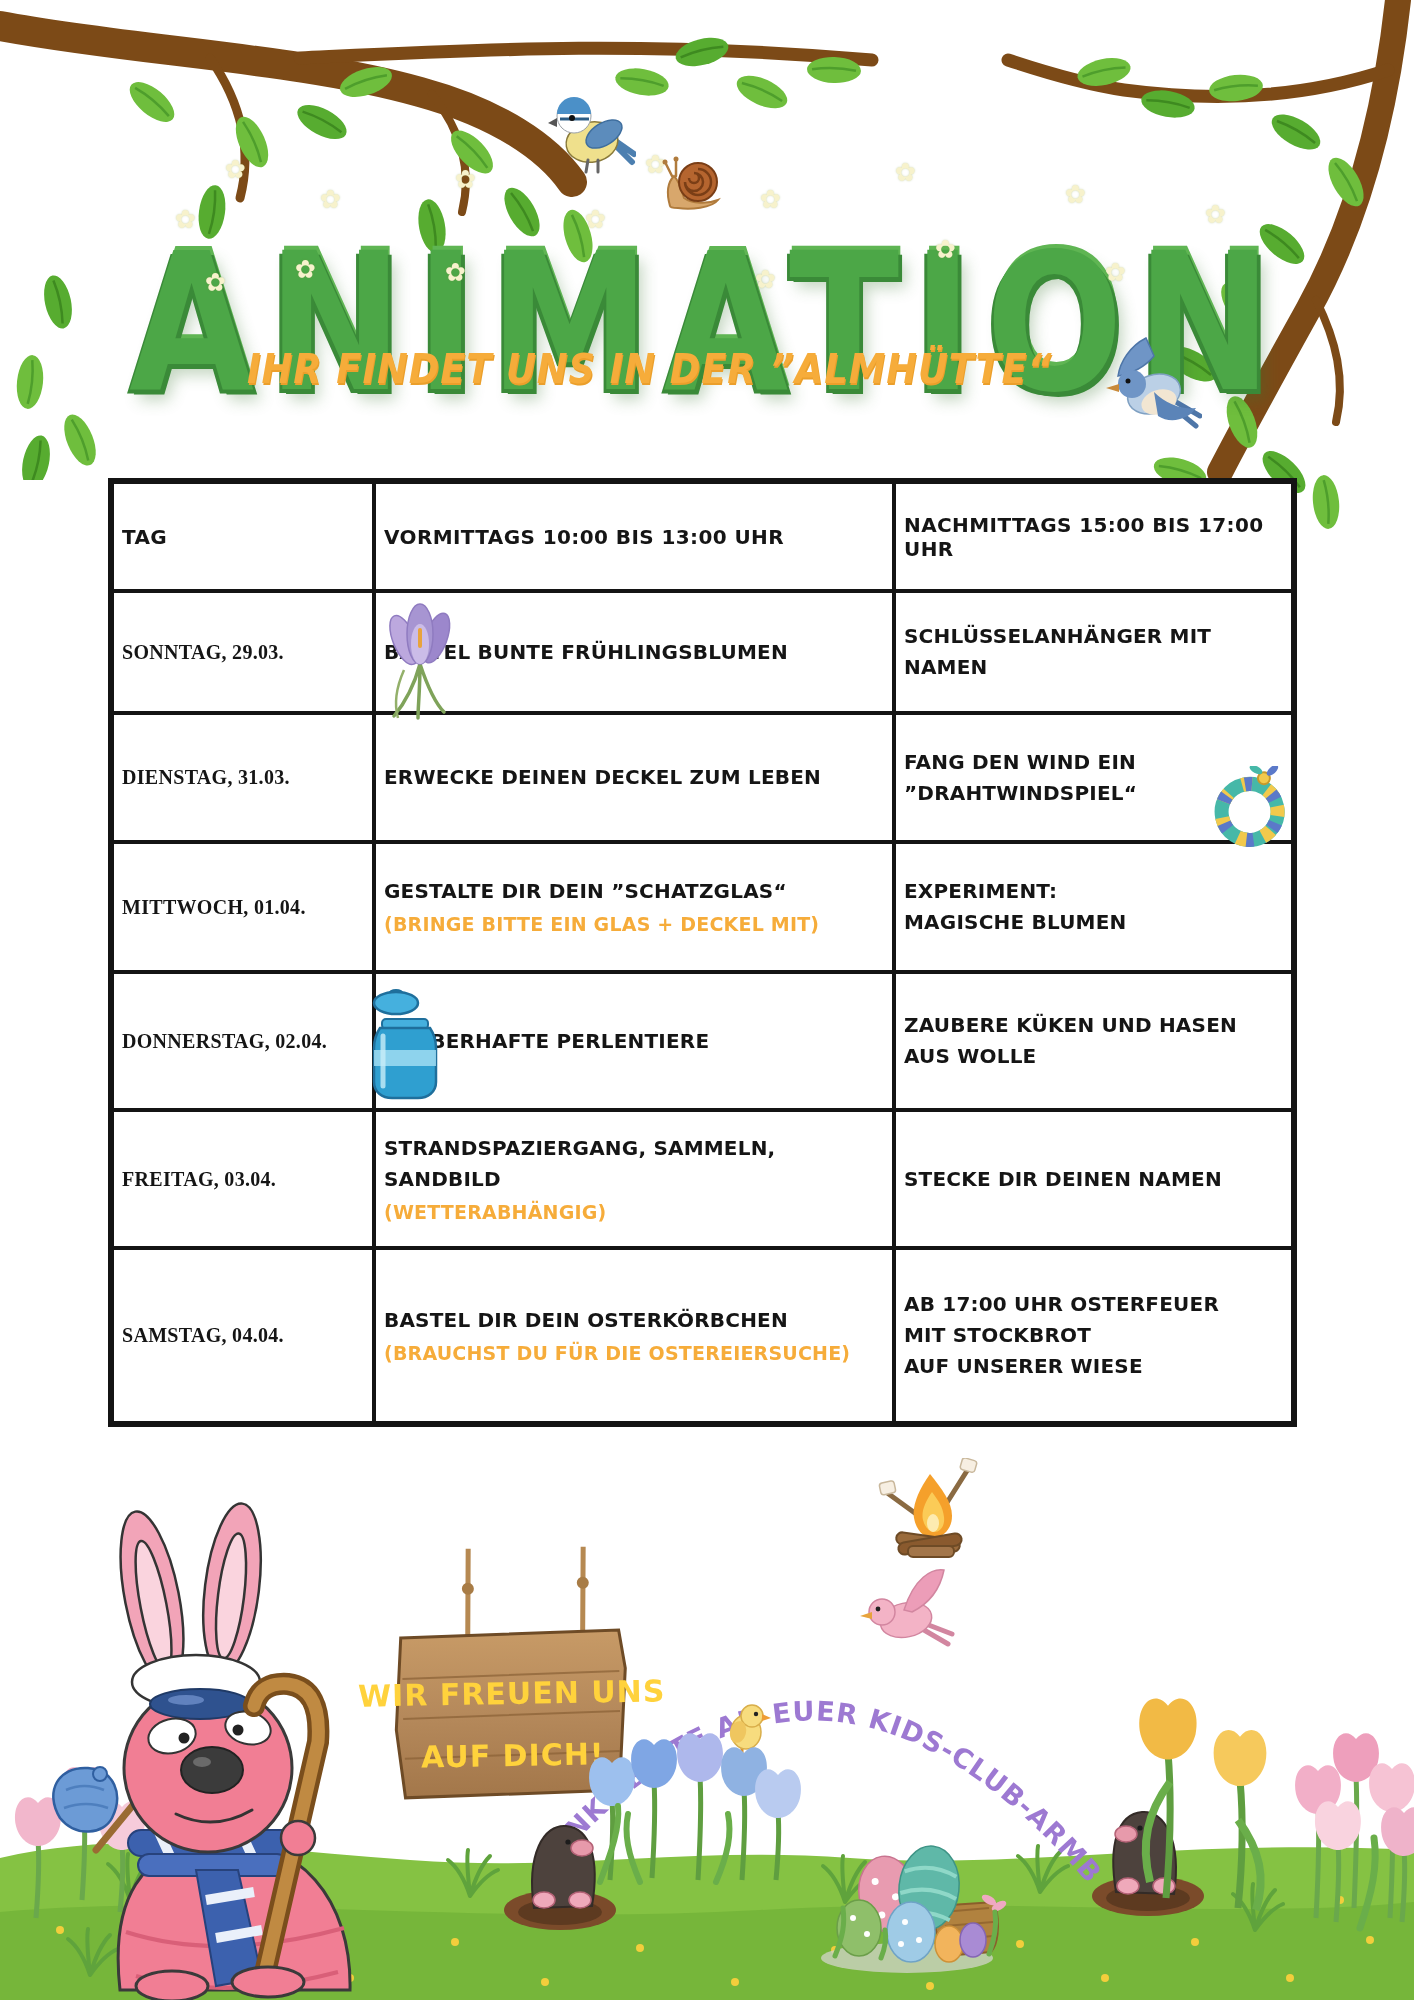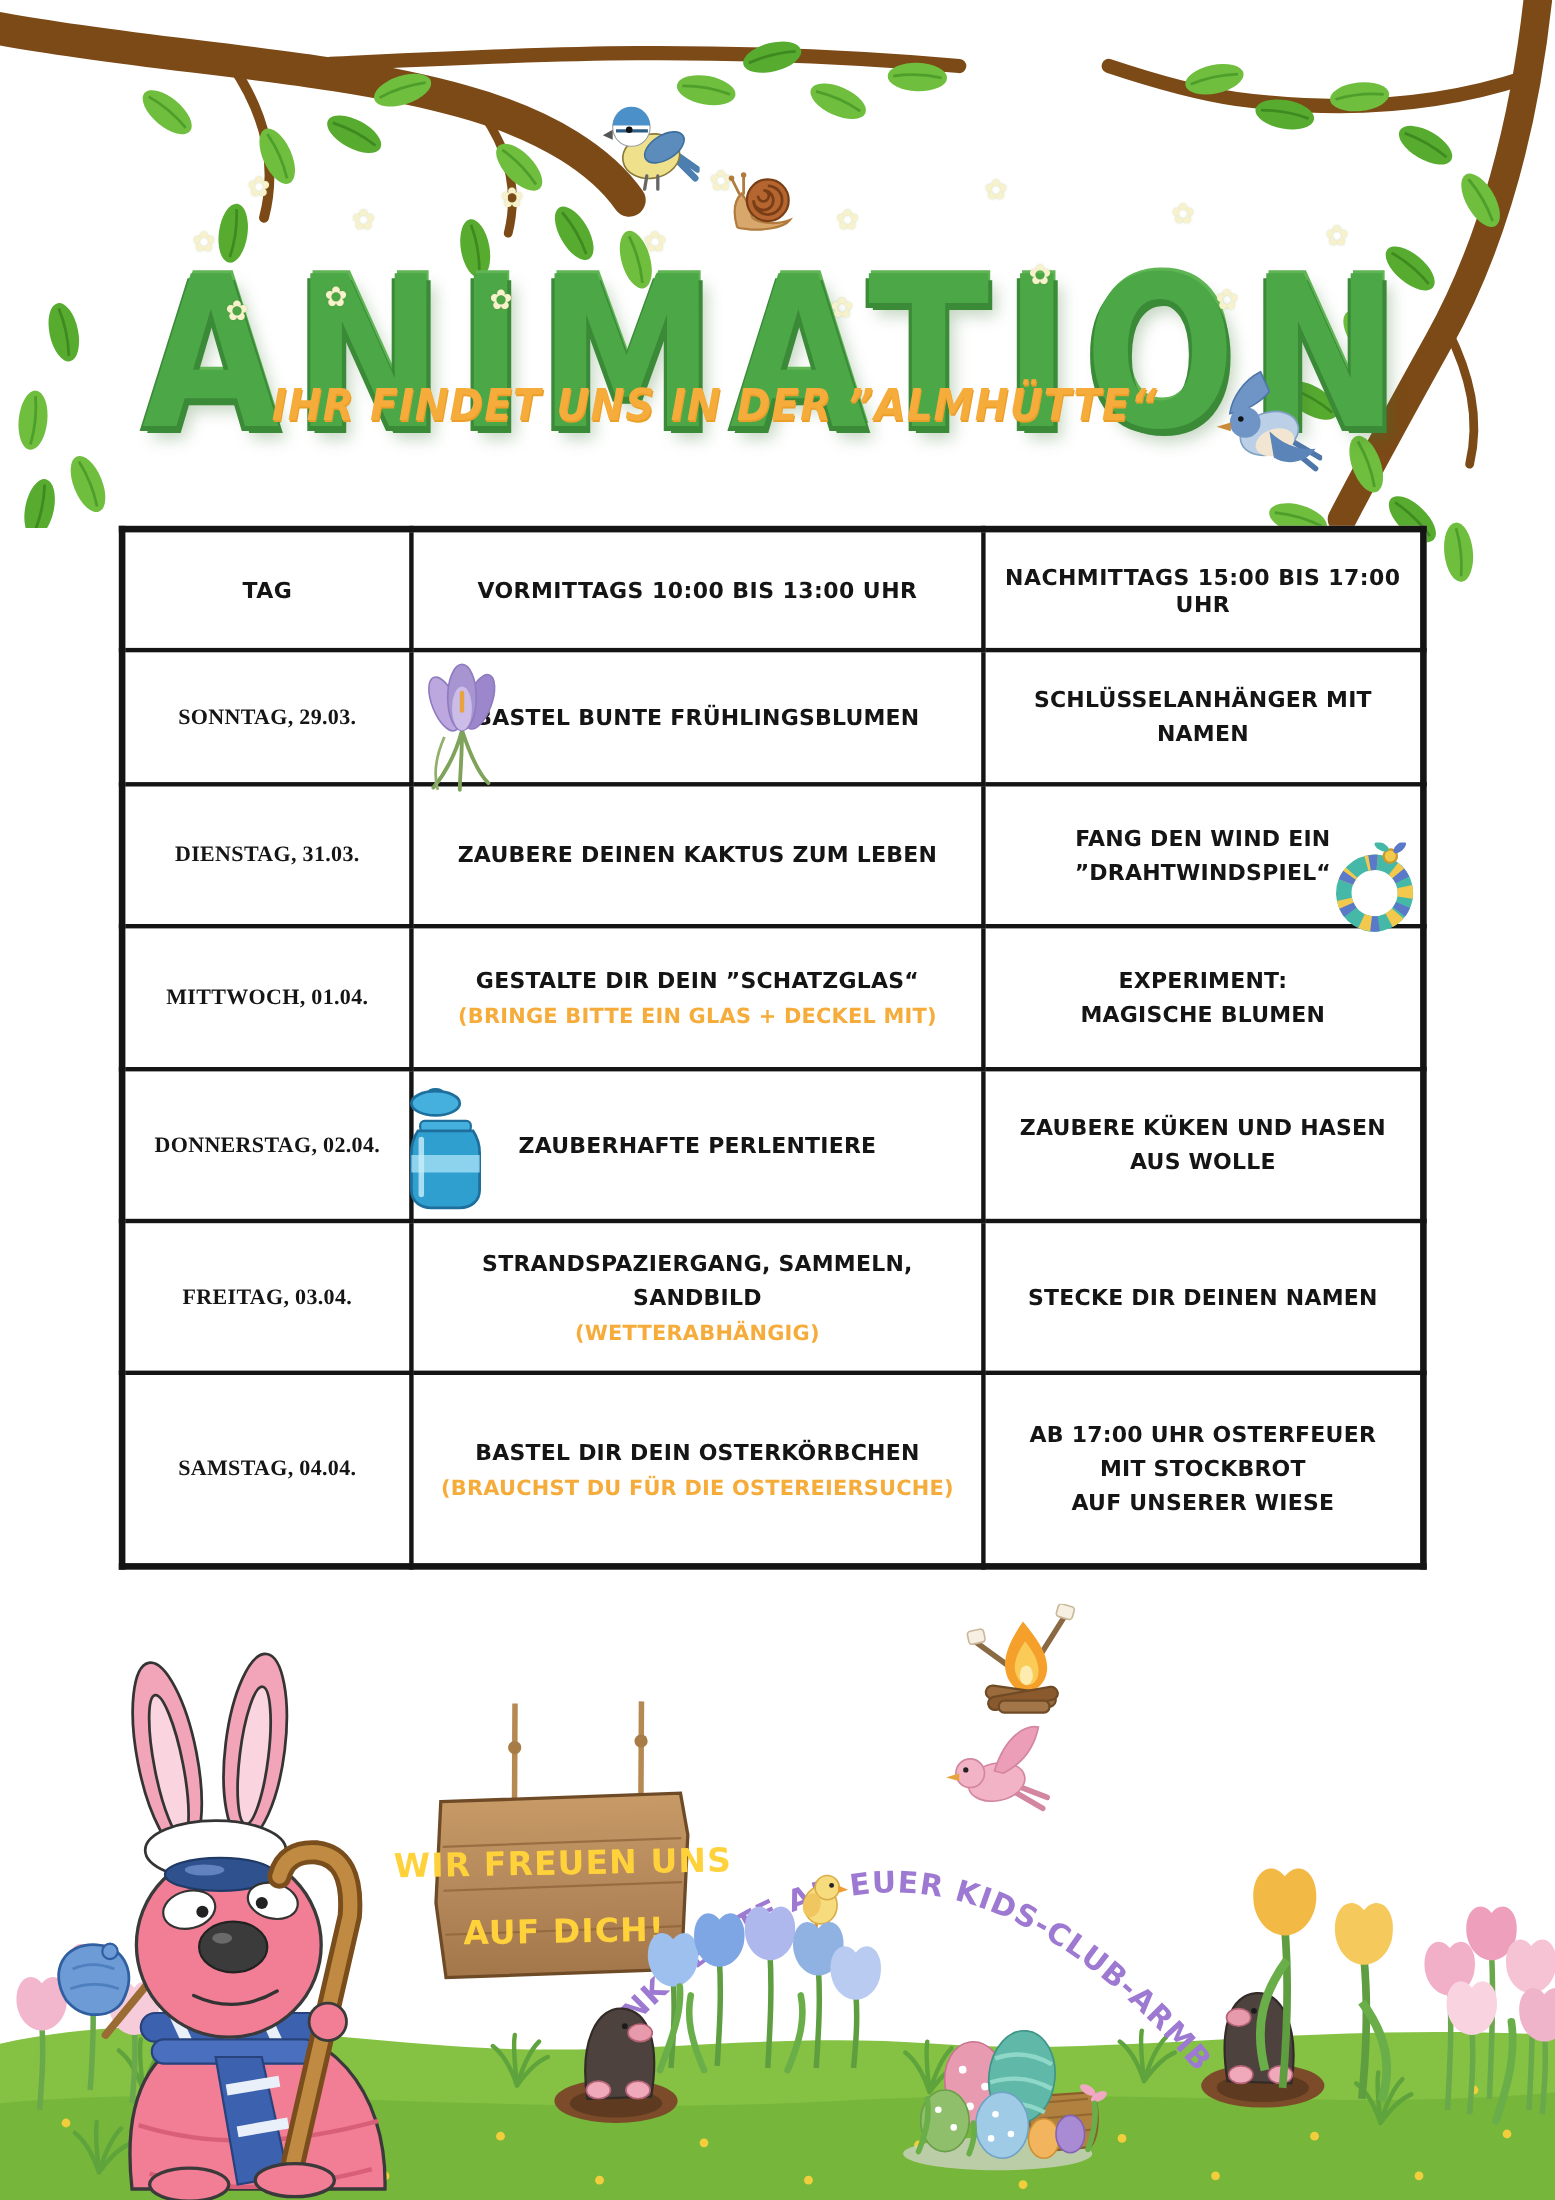--- a/index.html
+++ b/index.html
@@ -15,21 +15,21 @@
          text-shadow:0 0 2px rgba(120,150,60,.4);}
   
   .subtitle-row{position:absolute;top:332px;left:0;right:0;display:flex;justify-content:center;
                 align-items:flex-start;gap:14px;z-index:2;font-style:italic;}
   .subtitle{font-size:40px;font-weight:bold;color:#F6AC3A;letter-spacing:1px;white-space:nowrap;
             transform:scaleX(.92);transform-origin:center;padding-top:14px;
             text-shadow:1px 2px 0 #eb9f2b;}
   
   table.schedule{position:absolute;left:108px;top:478px;width:1183px;z-index:2;
                  border-collapse:collapse;table-layout:fixed;background:#fff;}
-  .schedule td{border:4px solid #141414;text-align:center;vertical-align:middle;
+  .schedule td{border:4px solid #141414;vertical-align:middle;
                font-weight:bold;color:#151515;padding:2px 8px;}
   .schedule{border:6px solid #141414;}
   .hdr{font-size:20px;letter-spacing:.4px;}
   .day{font-size:20px;letter-spacing:.3px;font-family:Liberation Serif, serif;}
   .act{font-size:20px;line-height:1.55;letter-spacing:.2px;}
   .note{color:#F6AC3A;font-size:19px;margin-top:4px;line-height:1.4;}
   .rh0{height:110px}.rh1{height:122px}.rh2{height:126px}.rh3{height:129px}
   .rh4{height:130px}.rh5{height:138px}.rh6{height:138px}.rh7{height:176px}
   .fire-cell{padding-left:84px;}
   
@@ -168,21 +168,21 @@
       <td class="act">
             <div>BASTEL BUNTE FRÜHLINGSBLUMEN</div>
           </td>
       <td class="act">
             <div>SCHLÜSSELANHÄNGER MIT NAMEN</div>
           </td>
     </tr>
     <tr class="rh3">
       <td class="day"><span>DIENSTAG, 31.03.</span></td>
       <td class="act">
-            <div>ZAUBERE DEINEN KAKTUS ZUM LEBEN</div>
+            <div>ERWECKE DEINEN DECKEL ZUM LEBEN</div>
           </td>
       <td class="act">
         <div>FANG DEN WIND EIN</div>
         <div>”DRAHTWINDSPIEL“</div>
       </td>
     </tr>
     <tr class="rh4">
       <td class="day"><span>MITTWOCH, 01.04.</span></td>
       <td class="act">
         <div>GESTALTE DIR DEIN ”SCHATZGLAS“</div>

